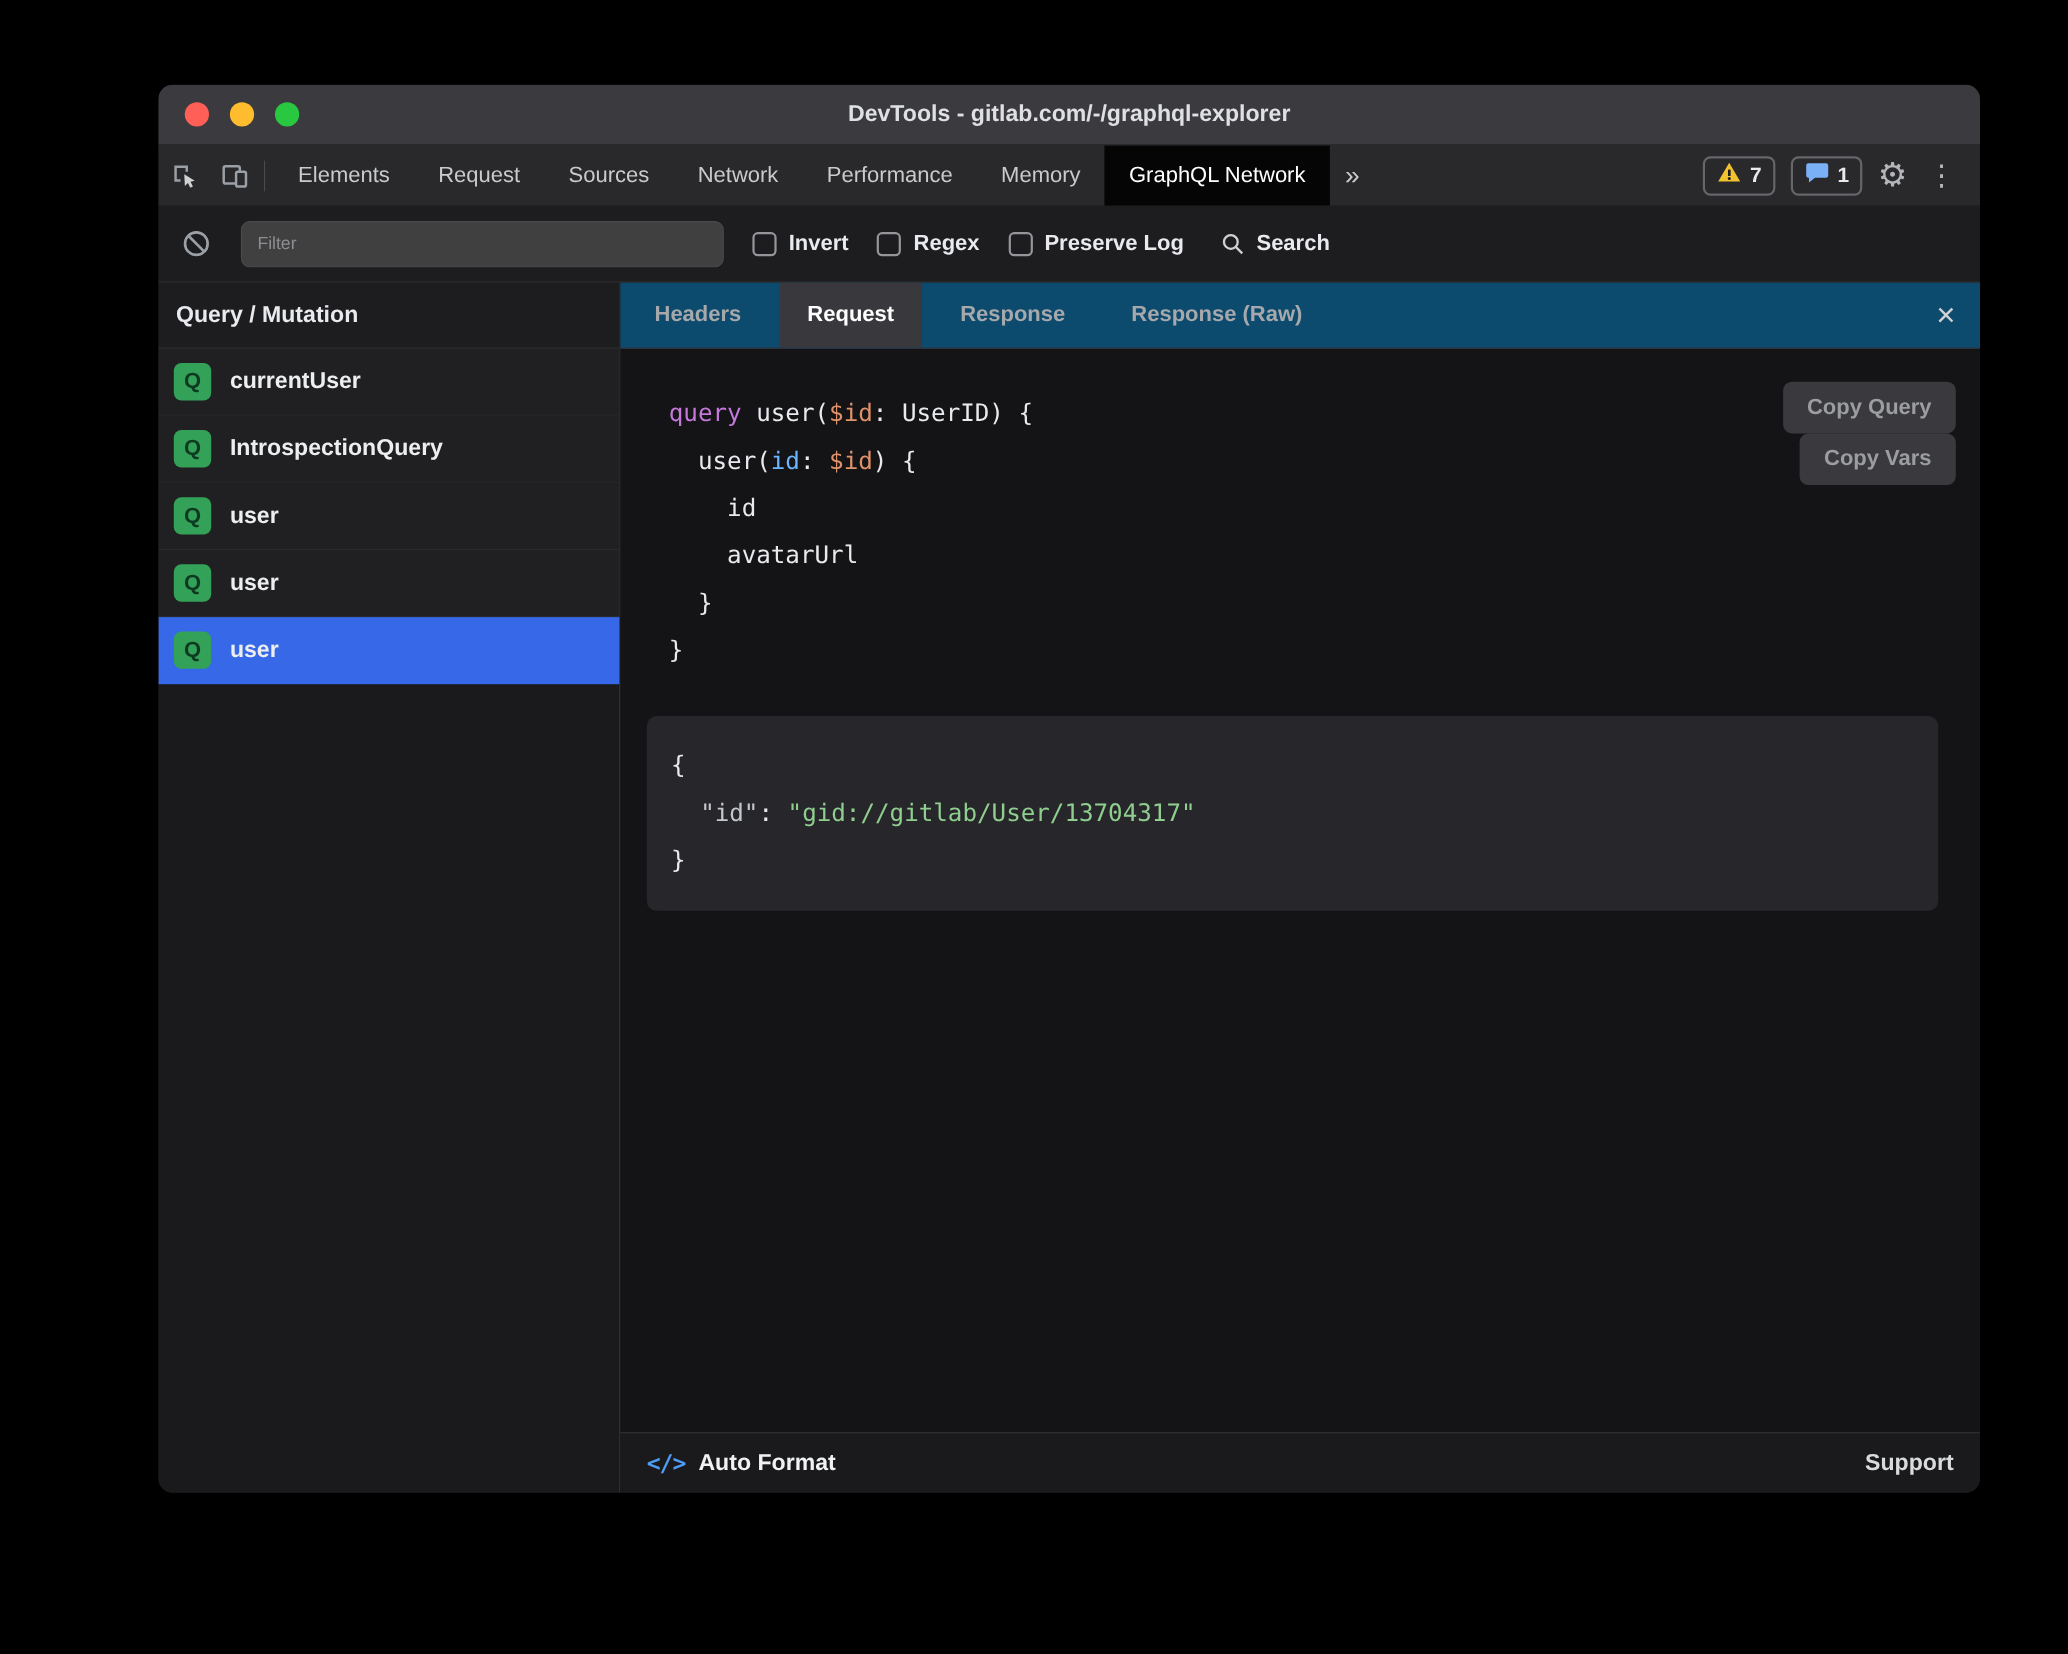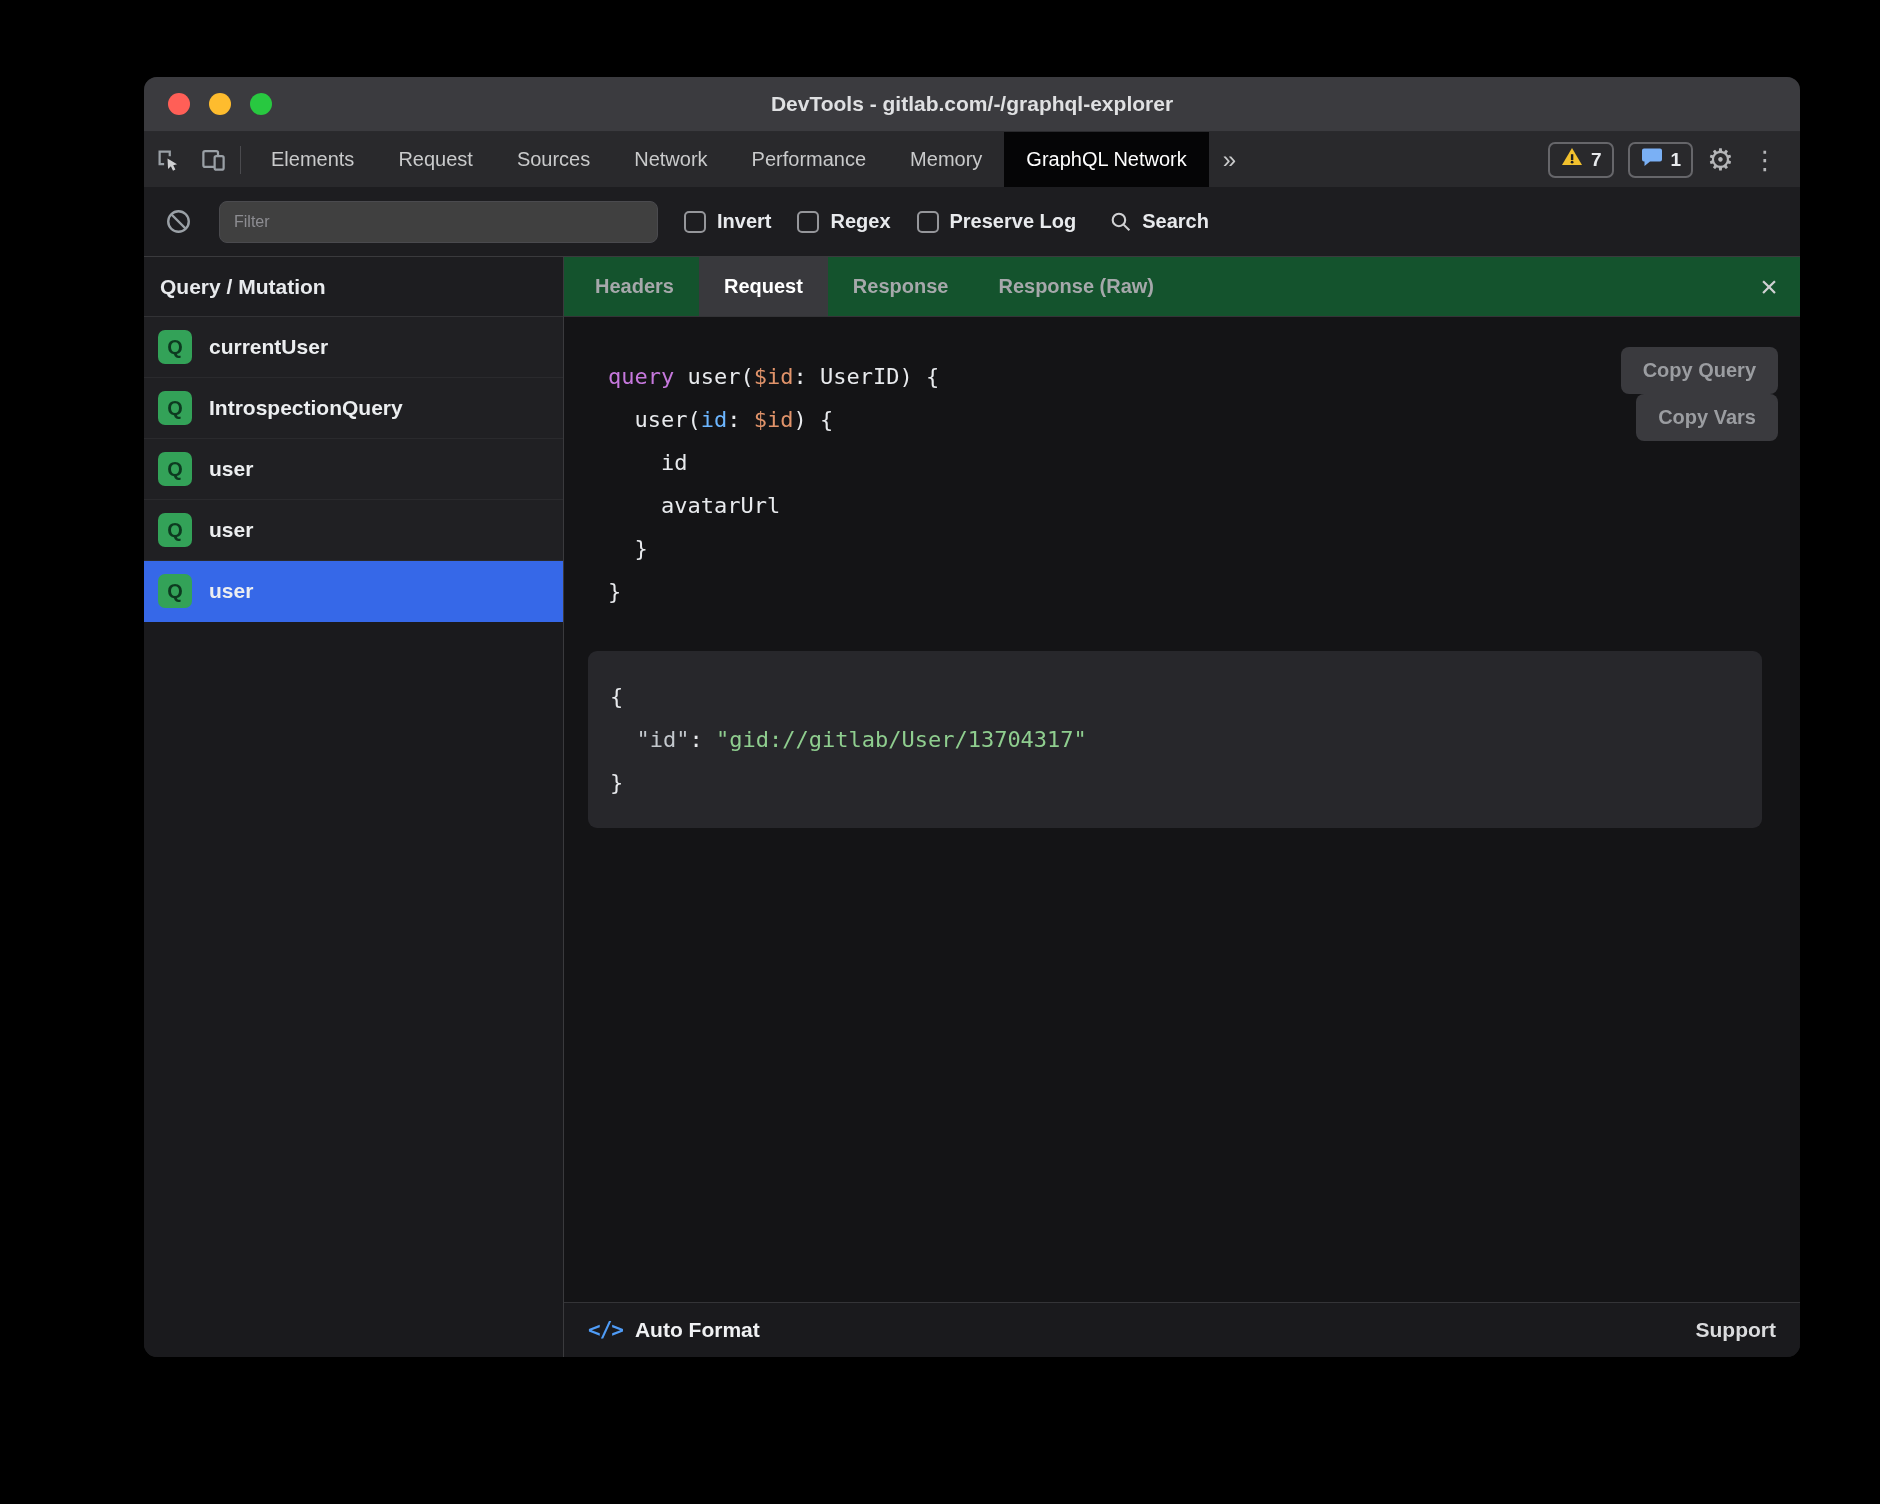--- a/index.html
+++ b/index.html
@@ -98,22 +98,22 @@
   .q-badge{
     width:34px;height:34px;flex:0 0 34px;border-radius:7px;background:var(--q-badge);
     display:flex;align-items:center;justify-content:center;
     font-size:20px;font-weight:bold;color:#0d3a20;
   }
   .req-label{font-size:21px;font-weight:600;color:#eceef0;}
 
   
   .detail{flex:1;display:flex;flex-direction:column;min-width:0;background:#141416;}
   .detail-tabs{
-    height:60px;flex:0 0 60px;background:#14532d;border-bottom:1px solid #343437;
-    display:flex;align-items:stretch;padding-left:6px;
+    height:60px;flex:0 0 60px;background:#0c4a6e;border-bottom:1px solid #343437;
+    display:flex;align-items:stretch;padding-left:6px;gap:10px;
   }
   .detail-tab{
     padding:0 25px;display:flex;align-items:center;font-size:20px;font-weight:600;
     color:#a6a8ab;cursor:pointer;white-space:nowrap;
   }
   .detail-tab.active{background:#39393d;color:#ffffff;}
   .close-btn{
     margin-left:auto;width:62px;background:none;border:none;color:#d0d1d3;
     font-size:30px;cursor:pointer;font-family:"Liberation Sans",sans-serif;
   }

